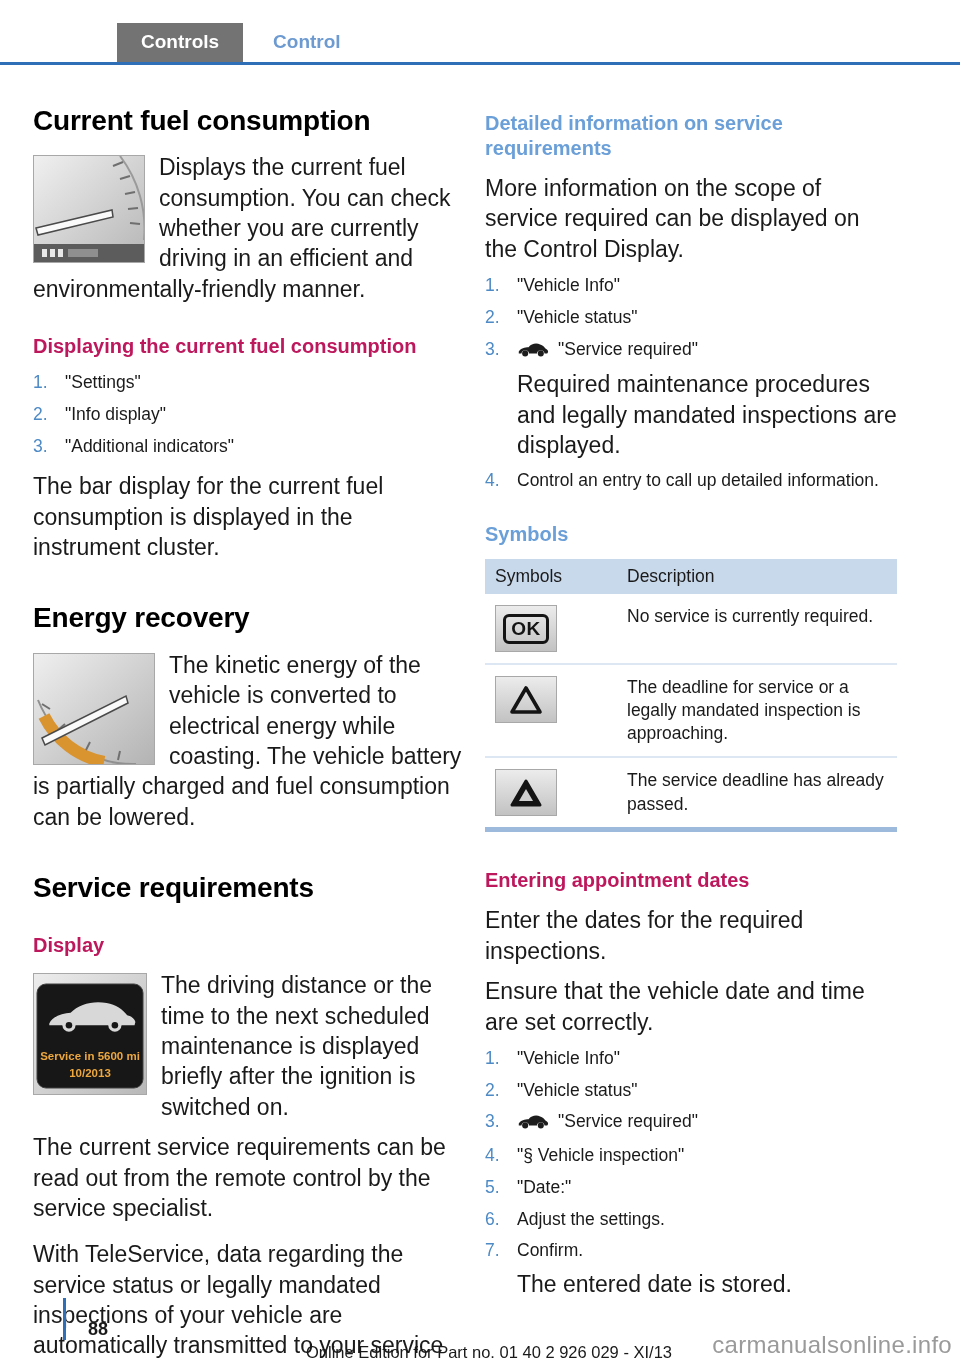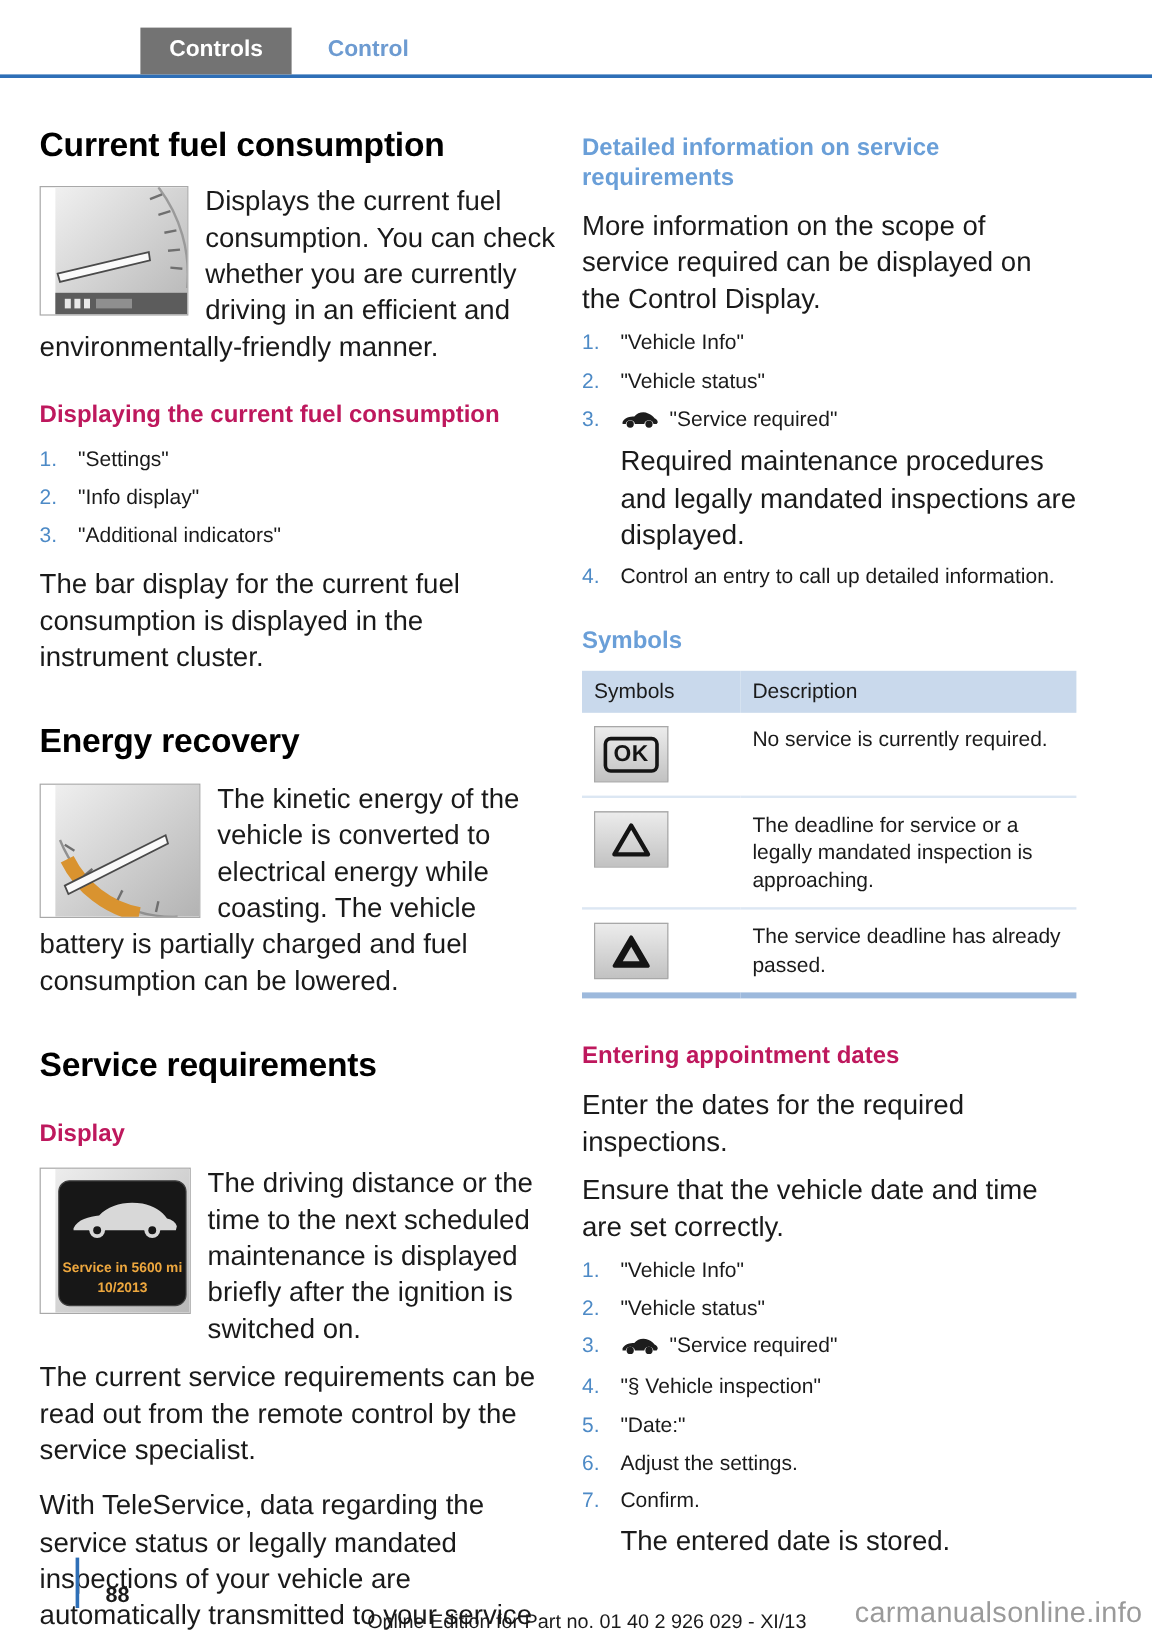--- a/index.html
+++ b/index.html
@@ -31,21 +31,21 @@
 
   .h1 { font-size: 28px; color: #000000; margin: 40px 0 16px; line-height: 1.12; clear: both; letter-spacing: -0.2px; }
   .h2 { font-size: 20px; color: #be185d; margin: 30px 0 12px; line-height: 1.25; clear: both; }
   .h3 { font-size: 20px; color: #6a9fd8; margin: 30px 0 12px; line-height: 1.25; clear: both; }
   .col-right .h3:first-child { margin-top: 46px; }
 
   p { font-size: 23px; line-height: 1.32; margin: 0 0 10px; }
   .after-figure { clear: both; }
 
   .media { margin-bottom: 16px; }
-  .figure { float: left; margin: 3px 14px 6px 0; border: 1px solid #a8a8a8; line-height: 0; padding-left: 12px; }
+  .figure { float: left; margin: 3px 14px 6px 0; border: 1px solid #a8a8a8; line-height: 0; }
 
   
   .steps { list-style: none; counter-reset: step; margin: 4px 0 14px; }
   .steps li {
     counter-increment: step;
     display: flex;
     align-items: flex-start;
     margin-bottom: 9px;
     font-size: 17.5px;
     line-height: 1.3;

